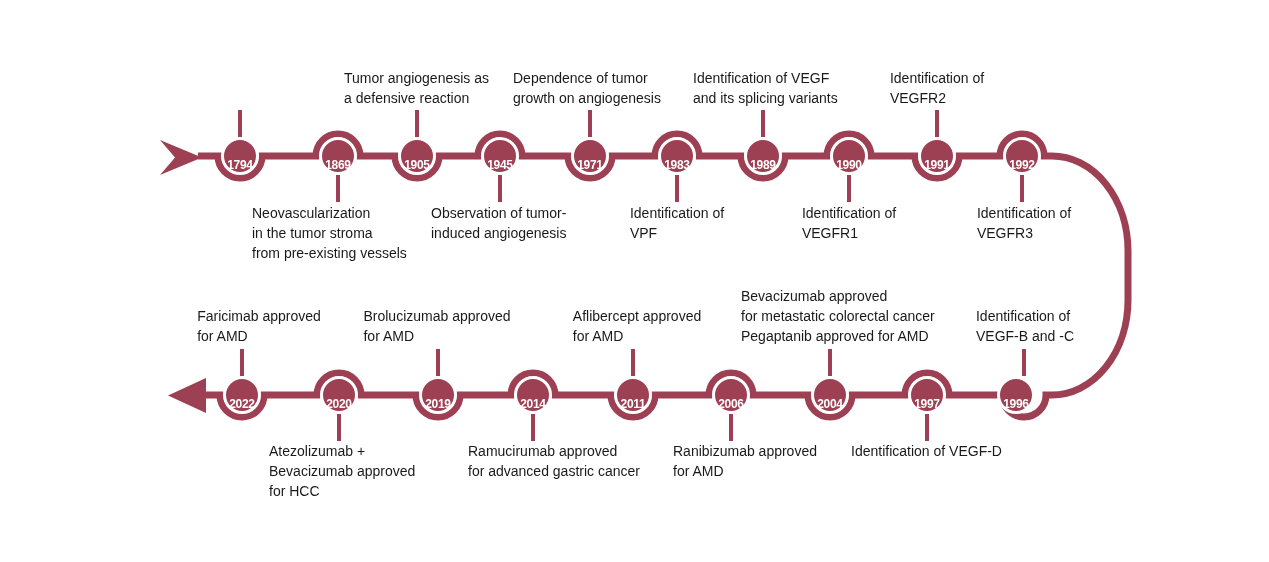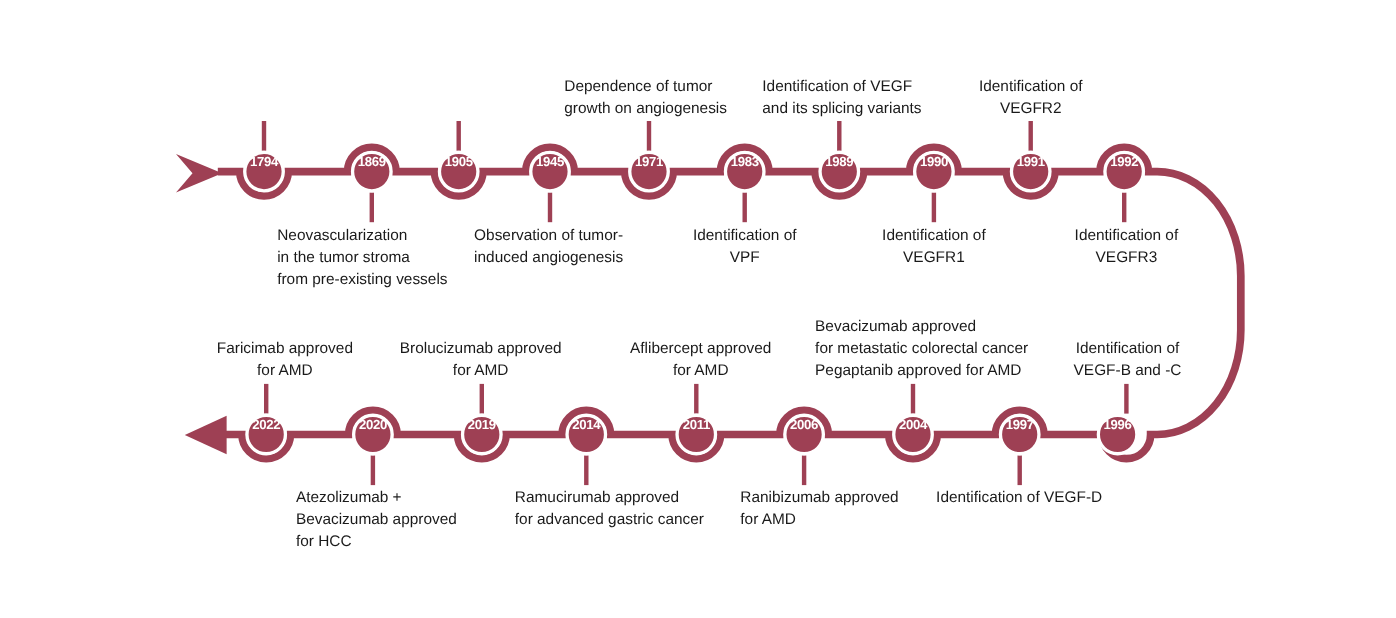--- a/index.html
+++ b/index.html
@@ -5,24 +5,24 @@
   :root { --accent:#9e4054; --text:#1a1a1a; }
   body { margin:0; background:#fff; }
   .canvas { position:relative; width:1269px; height:562px; background:#fff;
             font-family:"Liberation Sans", sans-serif; overflow:hidden; }
   .tl-svg { position:absolute; left:0; top:0; }
   .tl-path { fill:none; stroke:var(--accent); stroke-width:7; }
   .tl-marker { fill:var(--accent); stroke:none; }
   .conn { position:absolute; width:4px; transform:translateX(-50%); background:var(--accent); }
   .disc { position:absolute; width:32px; height:32px; box-sizing:content-box;
           border:3px solid #fff; border-radius:50%; background:var(--accent);
-          transform:translate(-50%,-50%); display:flex; align-items:flex-start; justify-content:center; }
+          transform:translate(-50%,-50%); display:flex; align-items:flex-end; justify-content:center; }
   .year { color:#fff; font-size:12px; font-weight:bold; letter-spacing:-0.3px; }
   .lbl { position:absolute; font-size:14px; line-height:20px; color:var(--text); white-space:pre-line; }
-  .lbl.center { transform:translateX(-50%); text-align:center; }
+  .lbl.center { transform:translateX(-50%); text-align:left; }
 </style>
 </head>
 <body>
 
 <div class="canvas">
 
   <svg class="tl-svg" width="1269" height="562" viewBox="0 0 1269 562">
     <path class="tl-path" d="
       M 198 156
       H 218 A 22 22 0 0 0 262 156
@@ -125,20 +125,22 @@
   <div class="disc" style="left:830px;top:395px">
       <span class="year">2004</span>
     </div>
   <div class="disc" style="left:927px;top:395px">
       <span class="year">1997</span>
     </div>
   <div class="disc" style="left:1016px;top:395px">
       <span class="year">1996</span>
     </div>
 
+  <div class="lbl" style="left:344px;top:68px">Tumor angiogenesis as
+a defensive reaction</div>
   <div class="lbl" style="left:693px;top:68px">Identification of VEGF
 and its splicing variants</div>
   <div class="lbl" style="left:513px;top:68px">Dependence of tumor
 growth on angiogenesis</div>
   <div class="lbl center" style="left:937px;top:68px">Identification of
 VEGFR2</div>
 
   <div class="lbl" style="left:431px;top:203px">Observation of tumor-
 induced angiogenesis</div>
   <div class="lbl" style="left:252px;top:203px">Neovascularization

